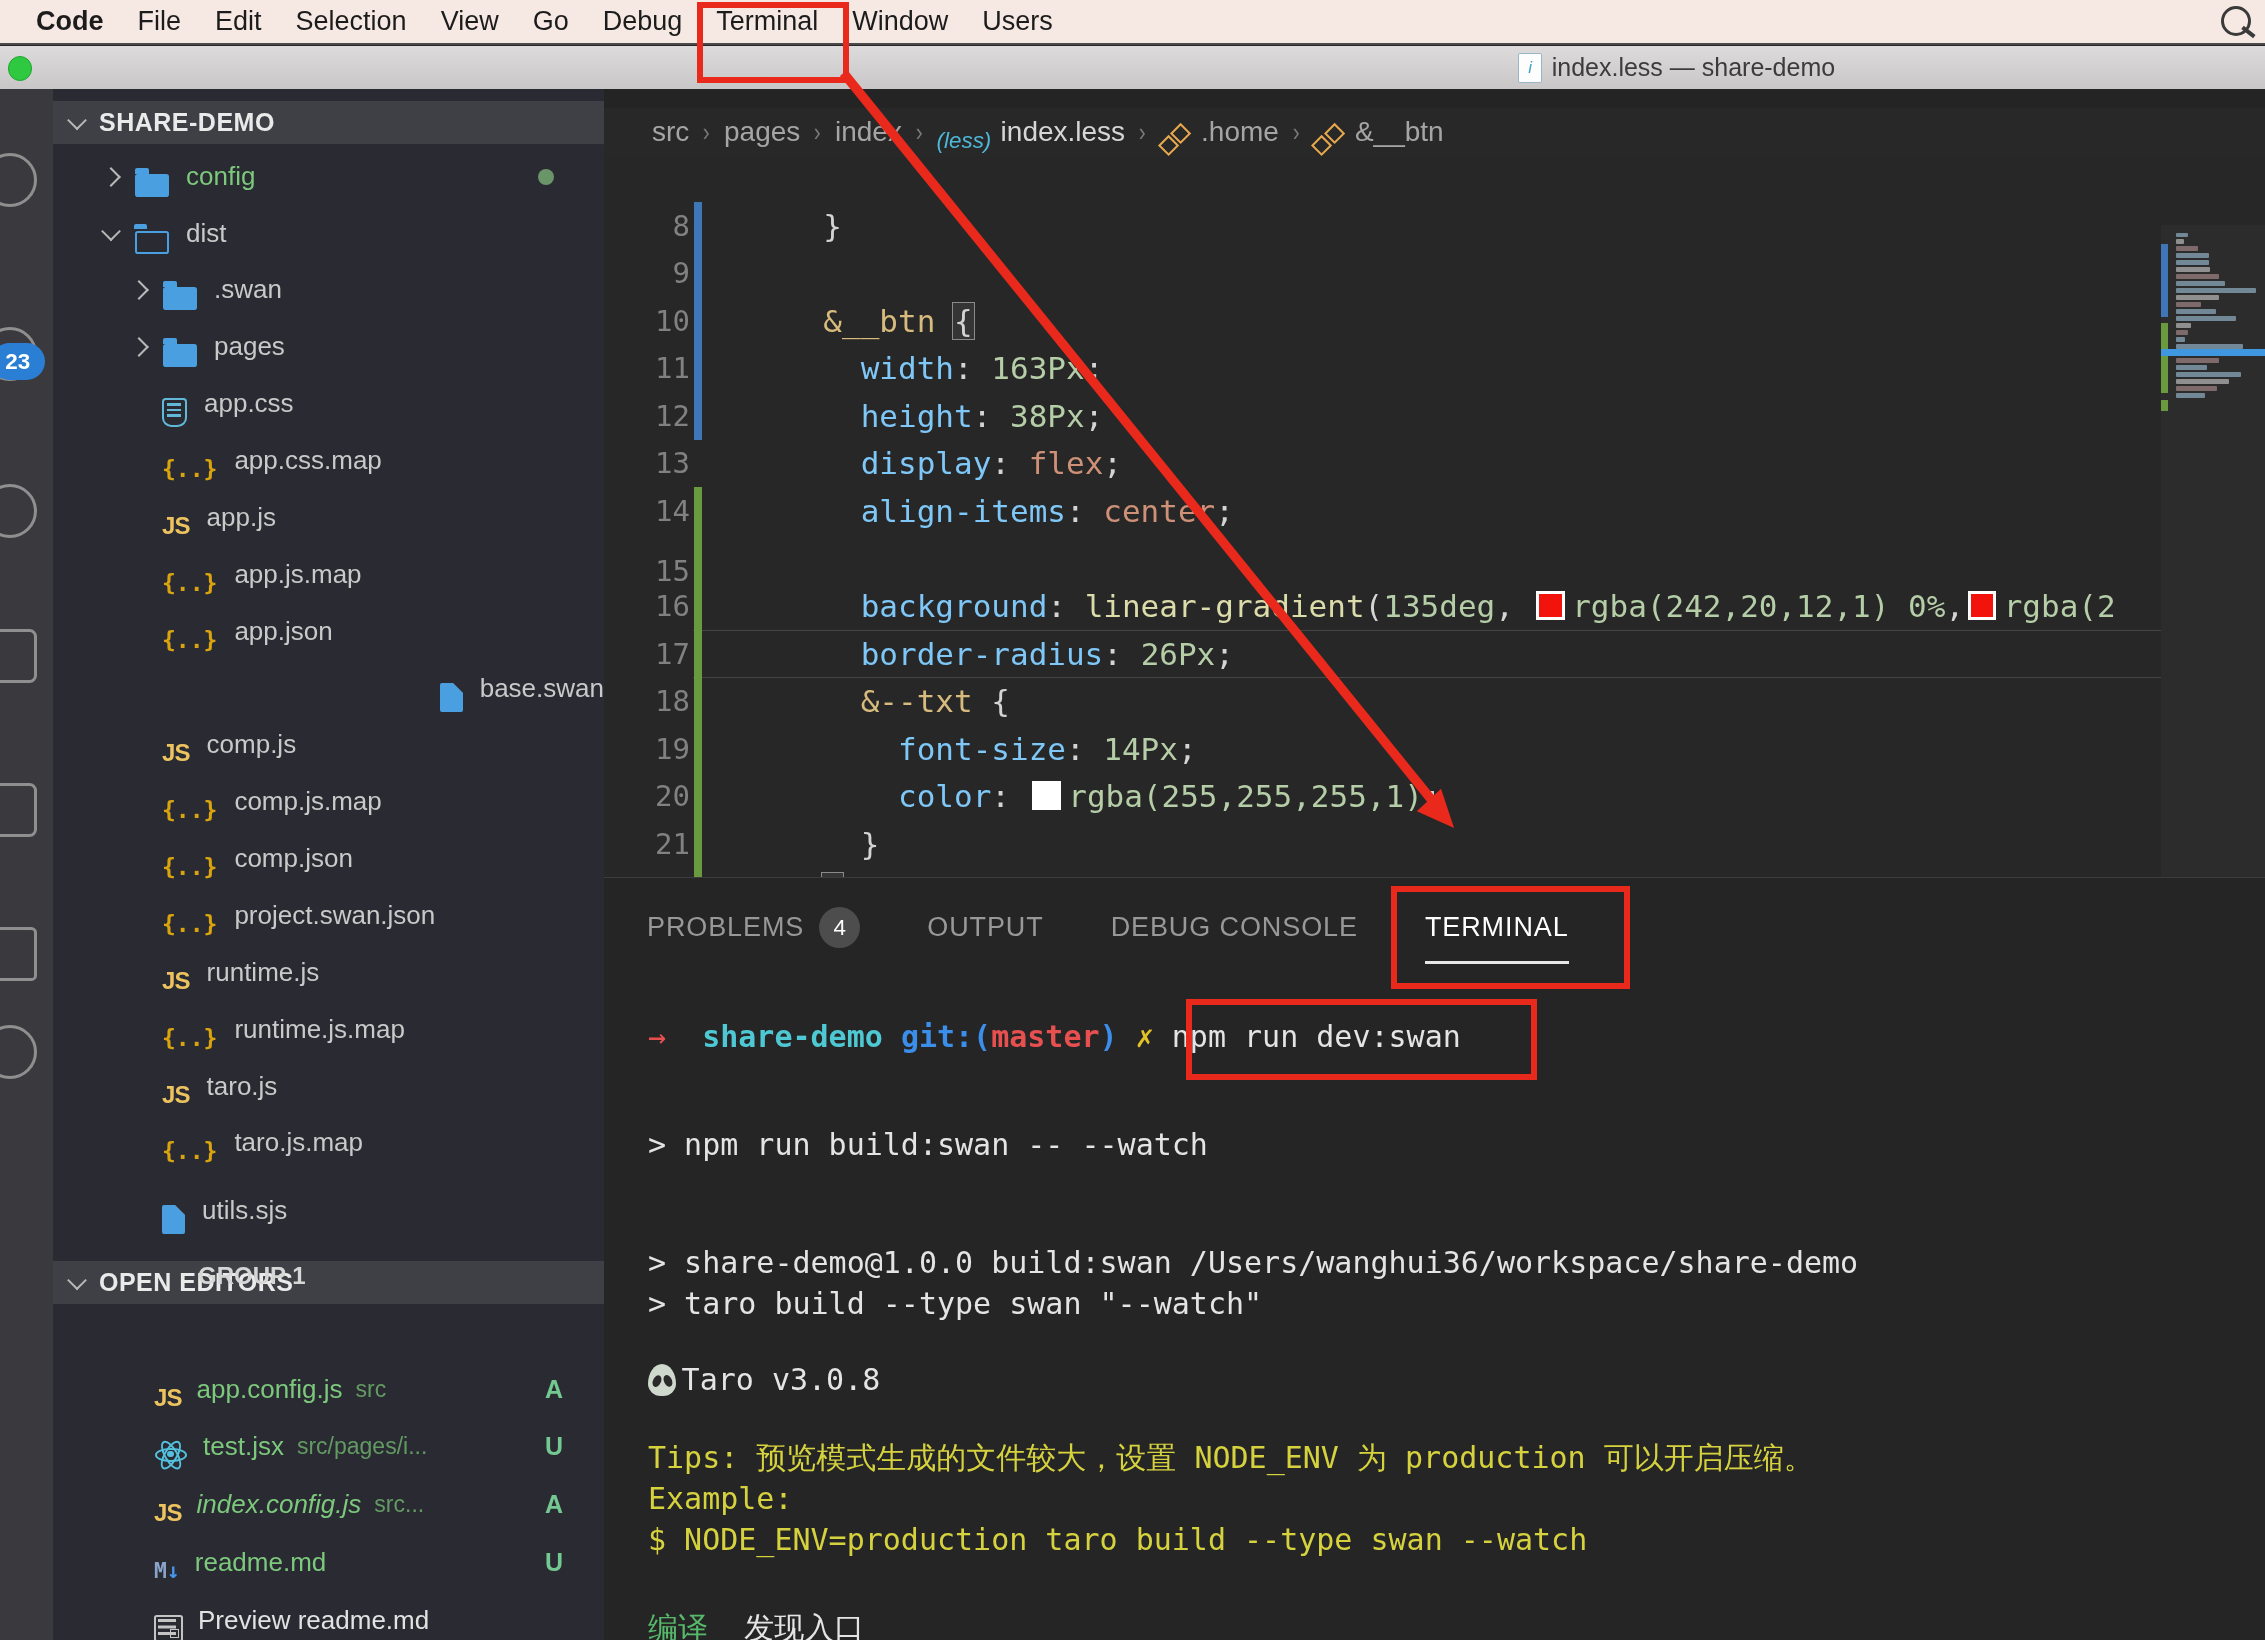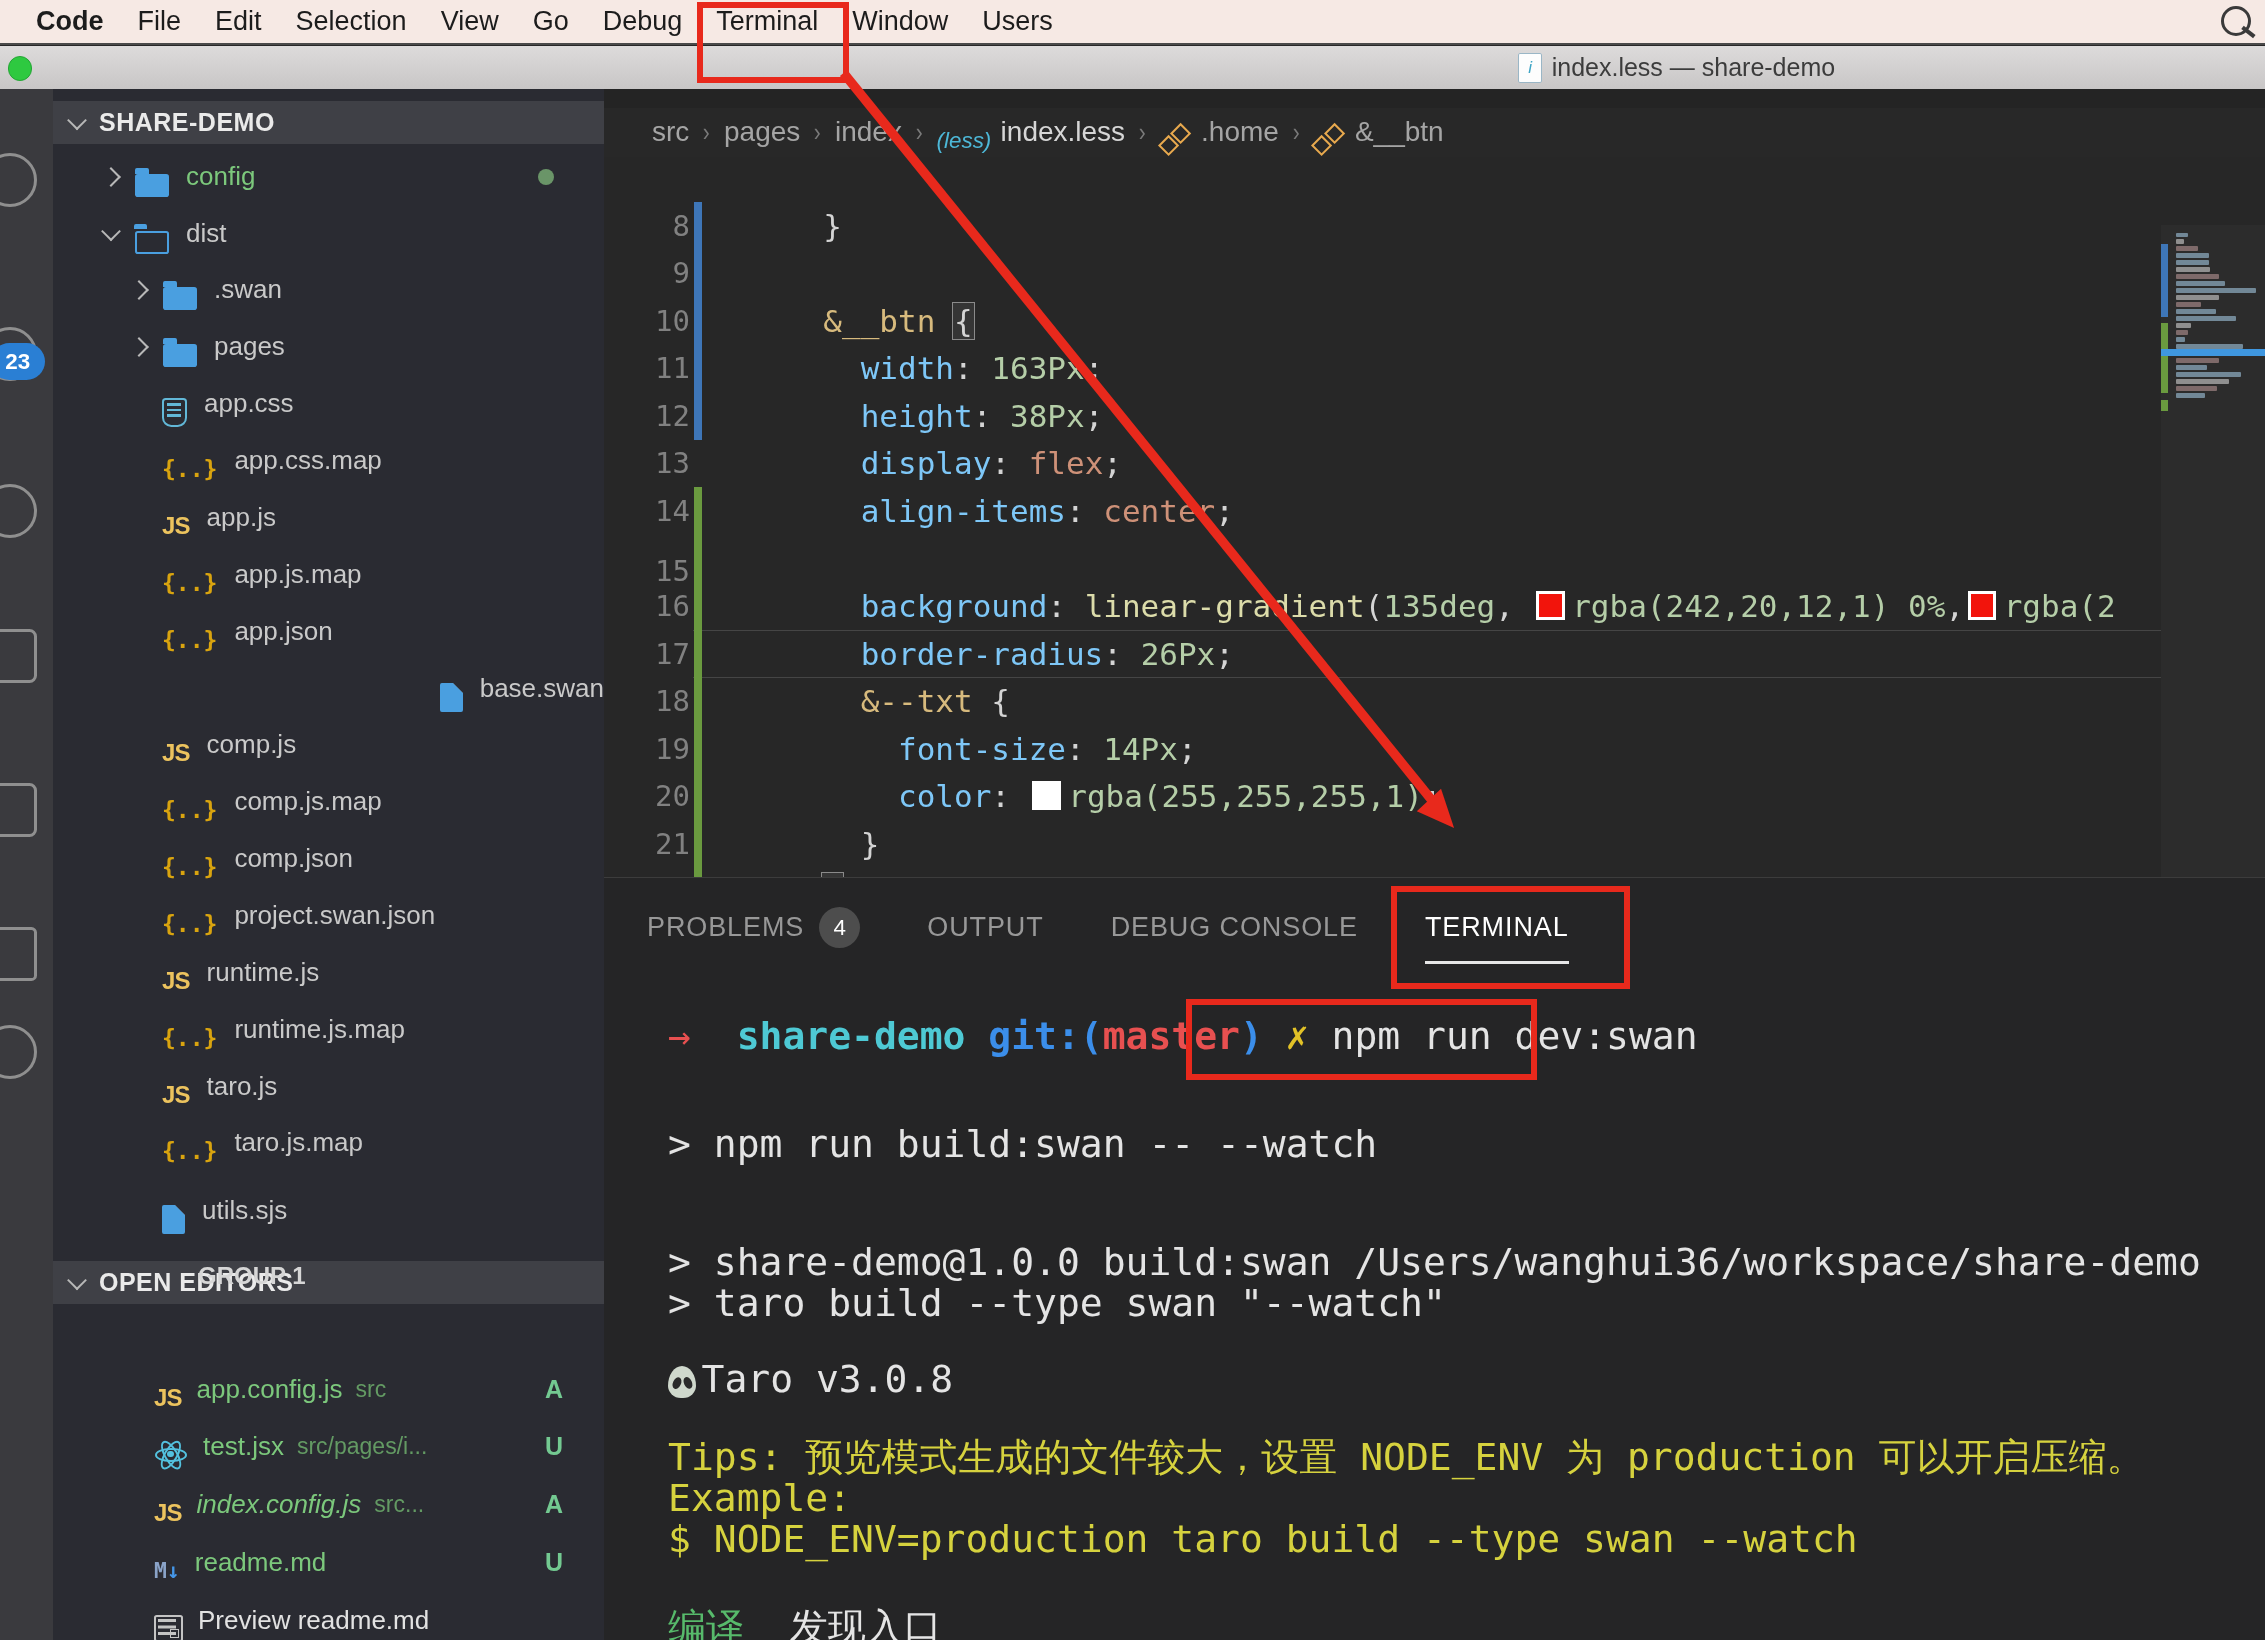--- a/index.html
+++ b/index.html
@@ -111,22 +111,22 @@
   
   #panel{position:absolute;left:0;top:788px;width:1661px;height:764px;background:#252526;border-top:1.9px solid #3c3c3c;}
   #panel-tabs{position:absolute;left:43px;top:0;height:99px;display:flex;align-items:center;gap:67px;}
   .panel-tab{position:relative;display:flex;align-items:center;gap:15px;font-size:27px;letter-spacing:0.9px;
              color:#989898;height:99px;}
   .panel-tab.active{color:#fff;}
   .panel-tab.active .tab-underline{position:absolute;left:0;bottom:13px;width:100%;height:2.8px;background:#e7e7e7;}
   .tab-badge{min-width:41px;height:41px;border-radius:50%;background:#4d4d4d;color:#fff;font-size:22.4px;
              display:flex;align-items:center;justify-content:center;letter-spacing:0;}
   #terminal{position:absolute;left:0;top:0;width:1661px;height:764px;overflow:hidden;}
-  .term-line{position:absolute;left:64px;height:41px;line-height:41px;white-space:pre;
-             font-family:"DejaVu Sans Mono",monospace;font-size:38px;color:#e4e4e4;}
+  .term-line{position:absolute;left:44px;height:41px;line-height:41px;white-space:pre;
+             font-family:"DejaVu Sans Mono",monospace;font-size:30px;color:#e4e4e4;}
   .t-red{color:#e85050;}
   .t-redb{color:#e85050;font-weight:bold;}
   .t-cyan{color:#4ec9d4;font-weight:bold;}
   .t-blue{color:#3b8eea;font-weight:bold;}
   .t-yellow{color:#e2c227;font-weight:bold;}
   .t-tip{color:#d6d23e;}
   .t-white{color:#e4e4e4;}
   .t-green{color:#57ba6b;}
   .alien{display:inline-block;width:28px;height:32px;background:#cfd8cc;margin-right:5.6px;vertical-align:-5.6px;
          border-radius:50% 50% 46% 46%/62% 62% 38% 38%;position:relative;}

